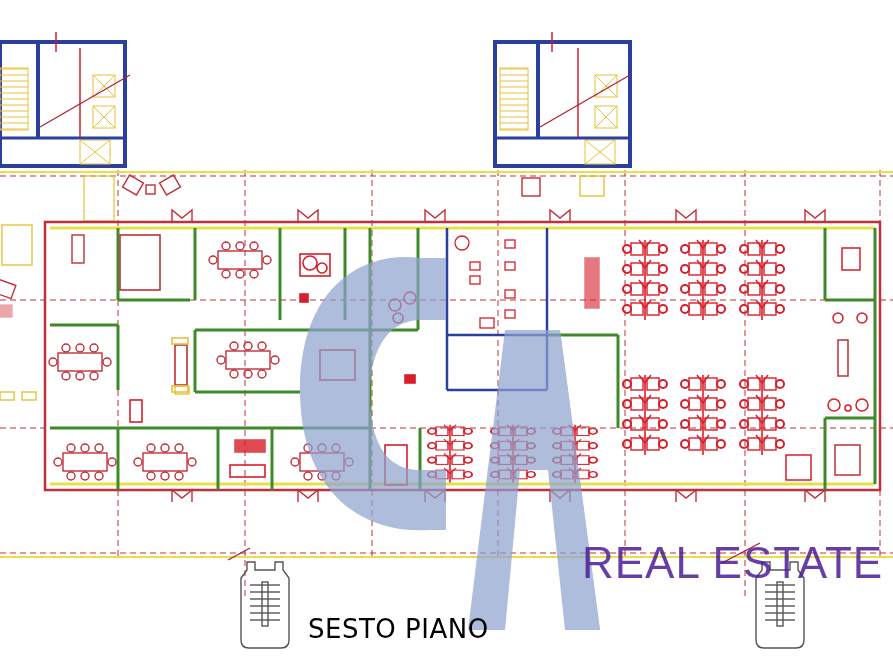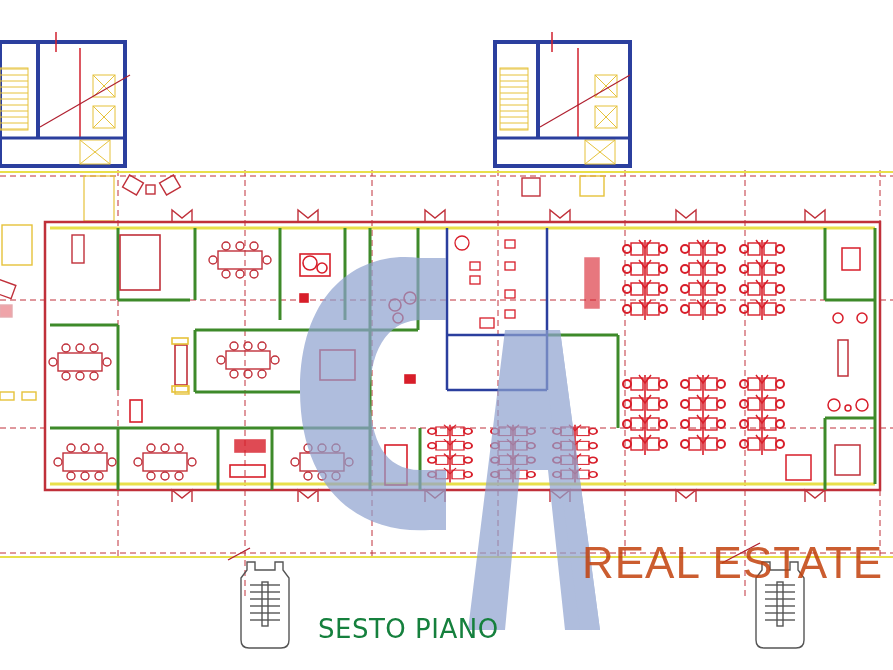--- a/index.html
+++ b/index.html
@@ -1,19 +1,19 @@
 <!DOCTYPE html>
 <html><head>
 <meta charset="utf-8">
 <style>
   html,body{margin:0;padding:0;background:#ffffff;}
   body{width:893px;height:670px;overflow:hidden;position:relative;font-family:"Liberation Sans",sans-serif;}
   #plan{position:absolute;left:0;top:0;width:893px;height:670px;}
-  .caption{position:absolute;left:318px;top:614px;font-size:26px;color:#15803d;font-family:"DejaVu Sans",sans-serif;letter-spacing:0.5px;}
-  .wm-text{position:absolute;left:582px;top:538px;font-size:44px;color:#c2410c;opacity:0.85;letter-spacing:1px;font-family:"Liberation Sans",sans-serif;}
+  .caption{position:absolute;left:308px;top:614px;font-size:26px;color:#000000;font-family:"DejaVu Sans",sans-serif;letter-spacing:0.5px;}
+  .wm-text{position:absolute;left:582px;top:538px;font-size:44px;color:#4c1d95;opacity:0.85;letter-spacing:1px;font-family:"Liberation Sans",sans-serif;}
 </style>
 </head>
 <body>
 
 <svg id="plan" viewBox="0 0 893 670" xmlns="http://www.w3.org/2000/svg">
   <defs>
     <pattern id="stairs" width="6" height="6" patternUnits="userSpaceOnUse">
       <line x1="0" y1="3" x2="6" y2="3" stroke="#e6c23a" stroke-width="1"></line>
     </pattern>
     <g id="desk-pair">

